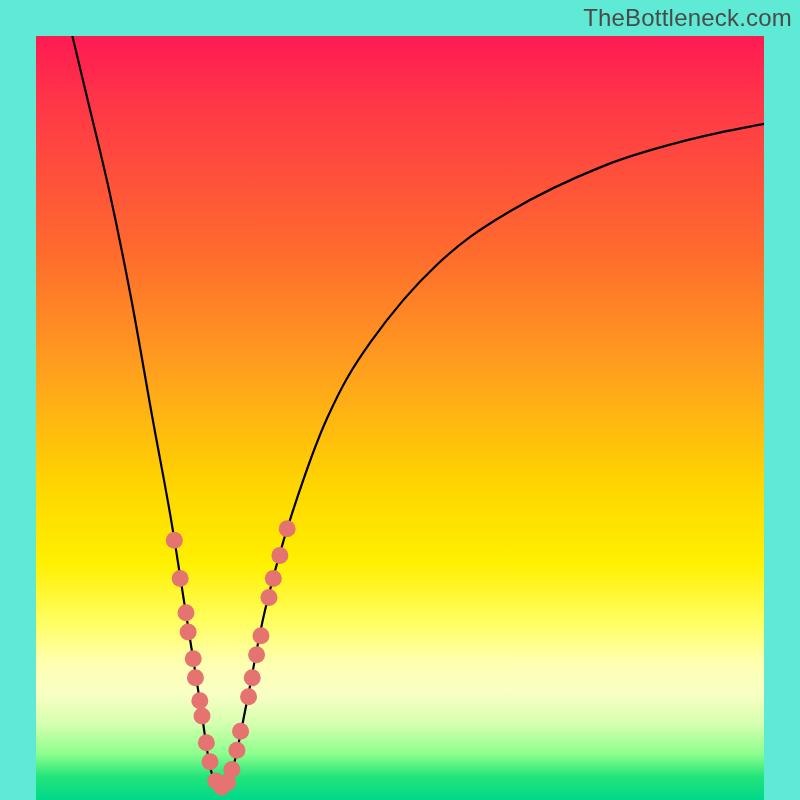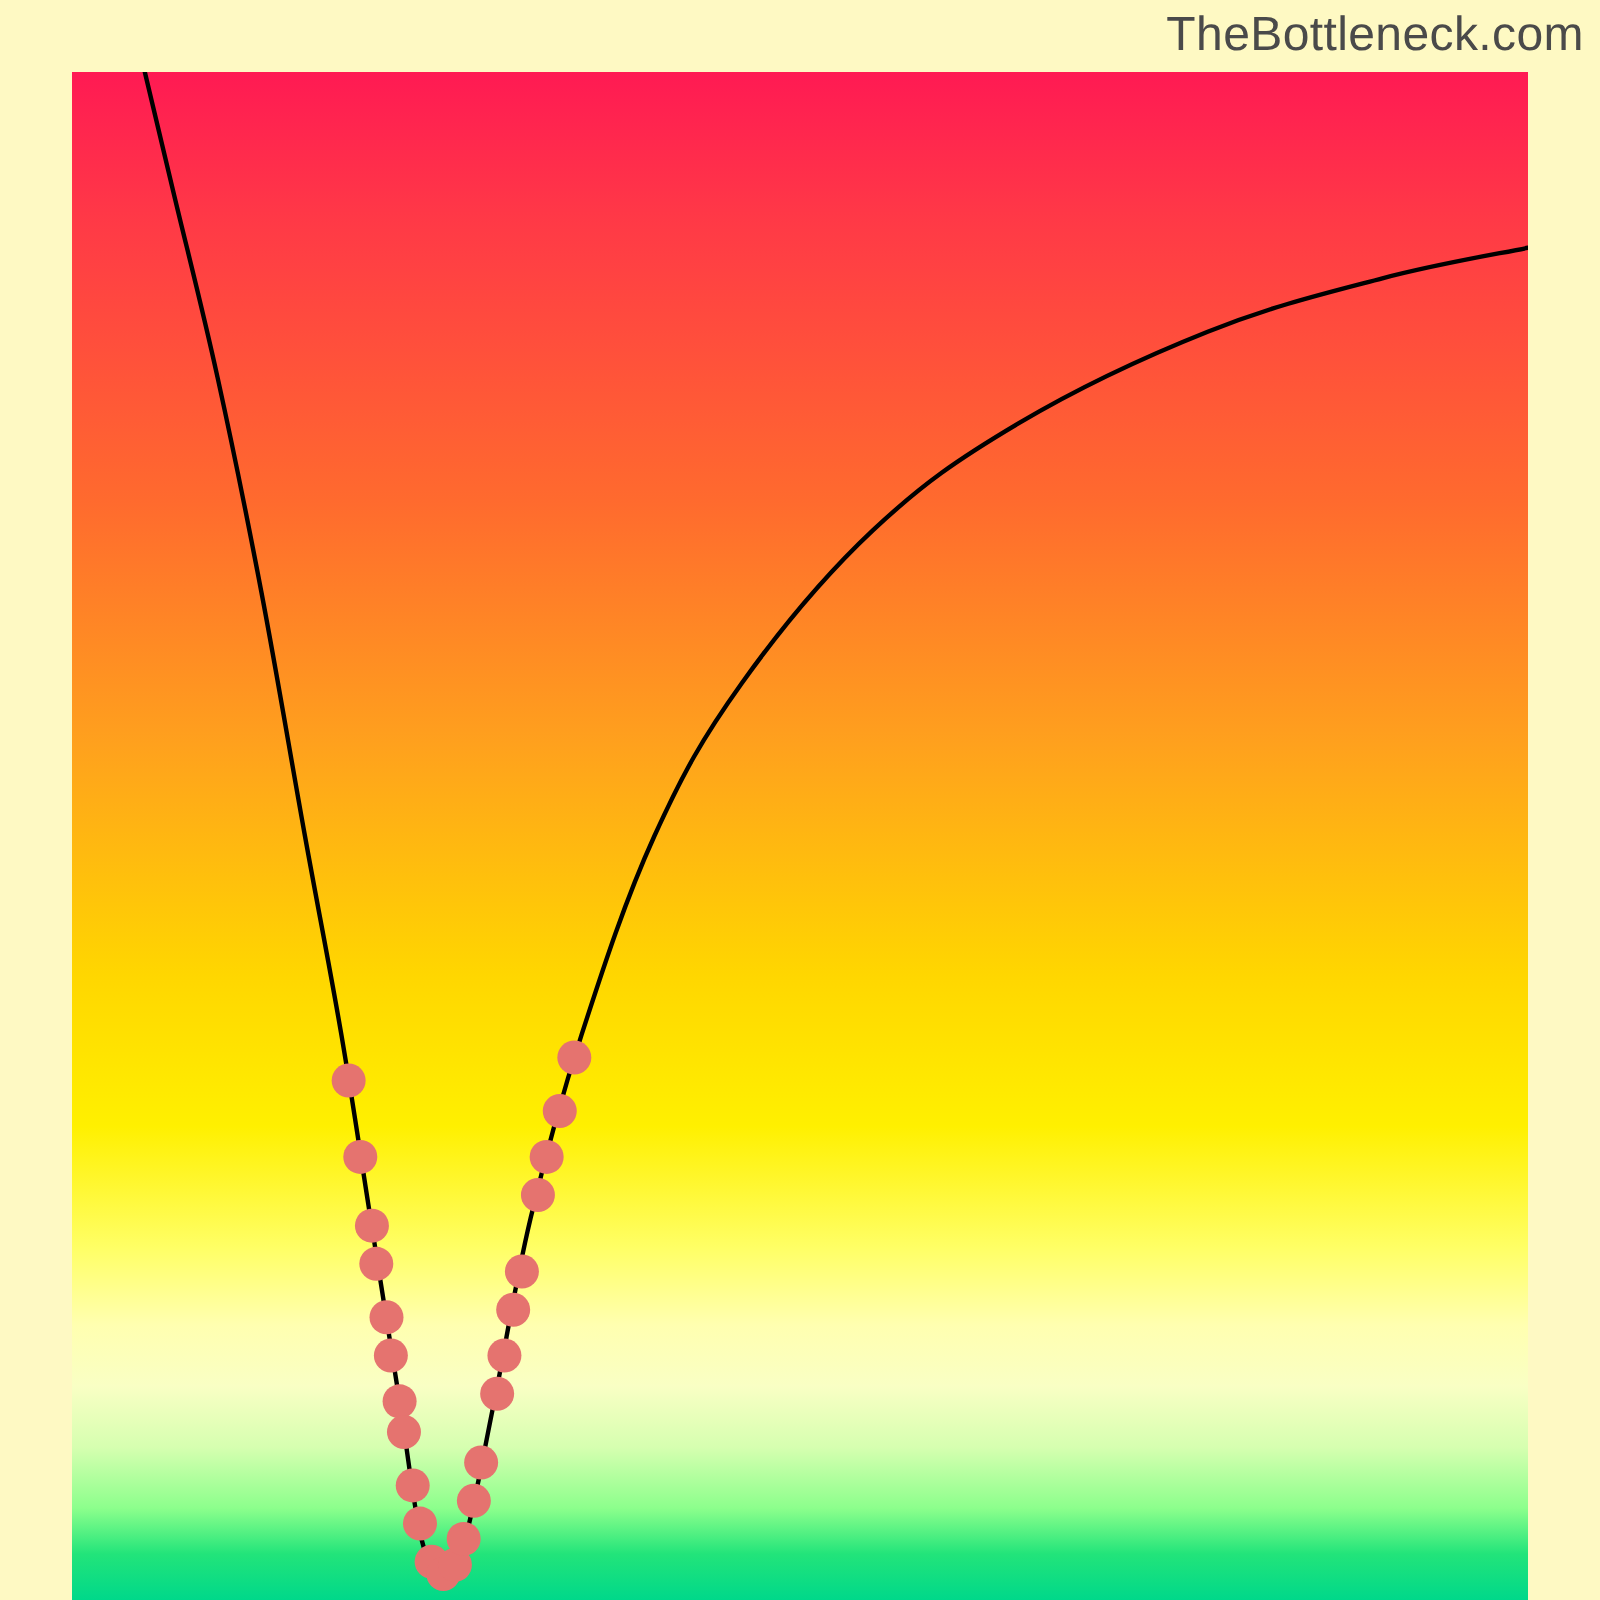--- a/index.html
+++ b/index.html
@@ -3,21 +3,21 @@
 <meta charset="utf-8">
 <style>
   * { margin: 0; padding: 0; box-sizing: border-box; }
   html, body { width: 800px; height: 800px; overflow: hidden; }
   body { background: #000; font-family: Arial, Helvetica, sans-serif; }
 
   .frame {
     position: absolute;
     top: 0; left: 0;
     width: 800px; height: 800px;
-    background: #fef9c3;
+    background: #5eead4;
   }
 
   .plot {
     position: absolute;
     top: 36px;
     left: 36px;
     width: 728px;    
     height: 764px;   
     overflow: hidden;
     background: linear-gradient(

